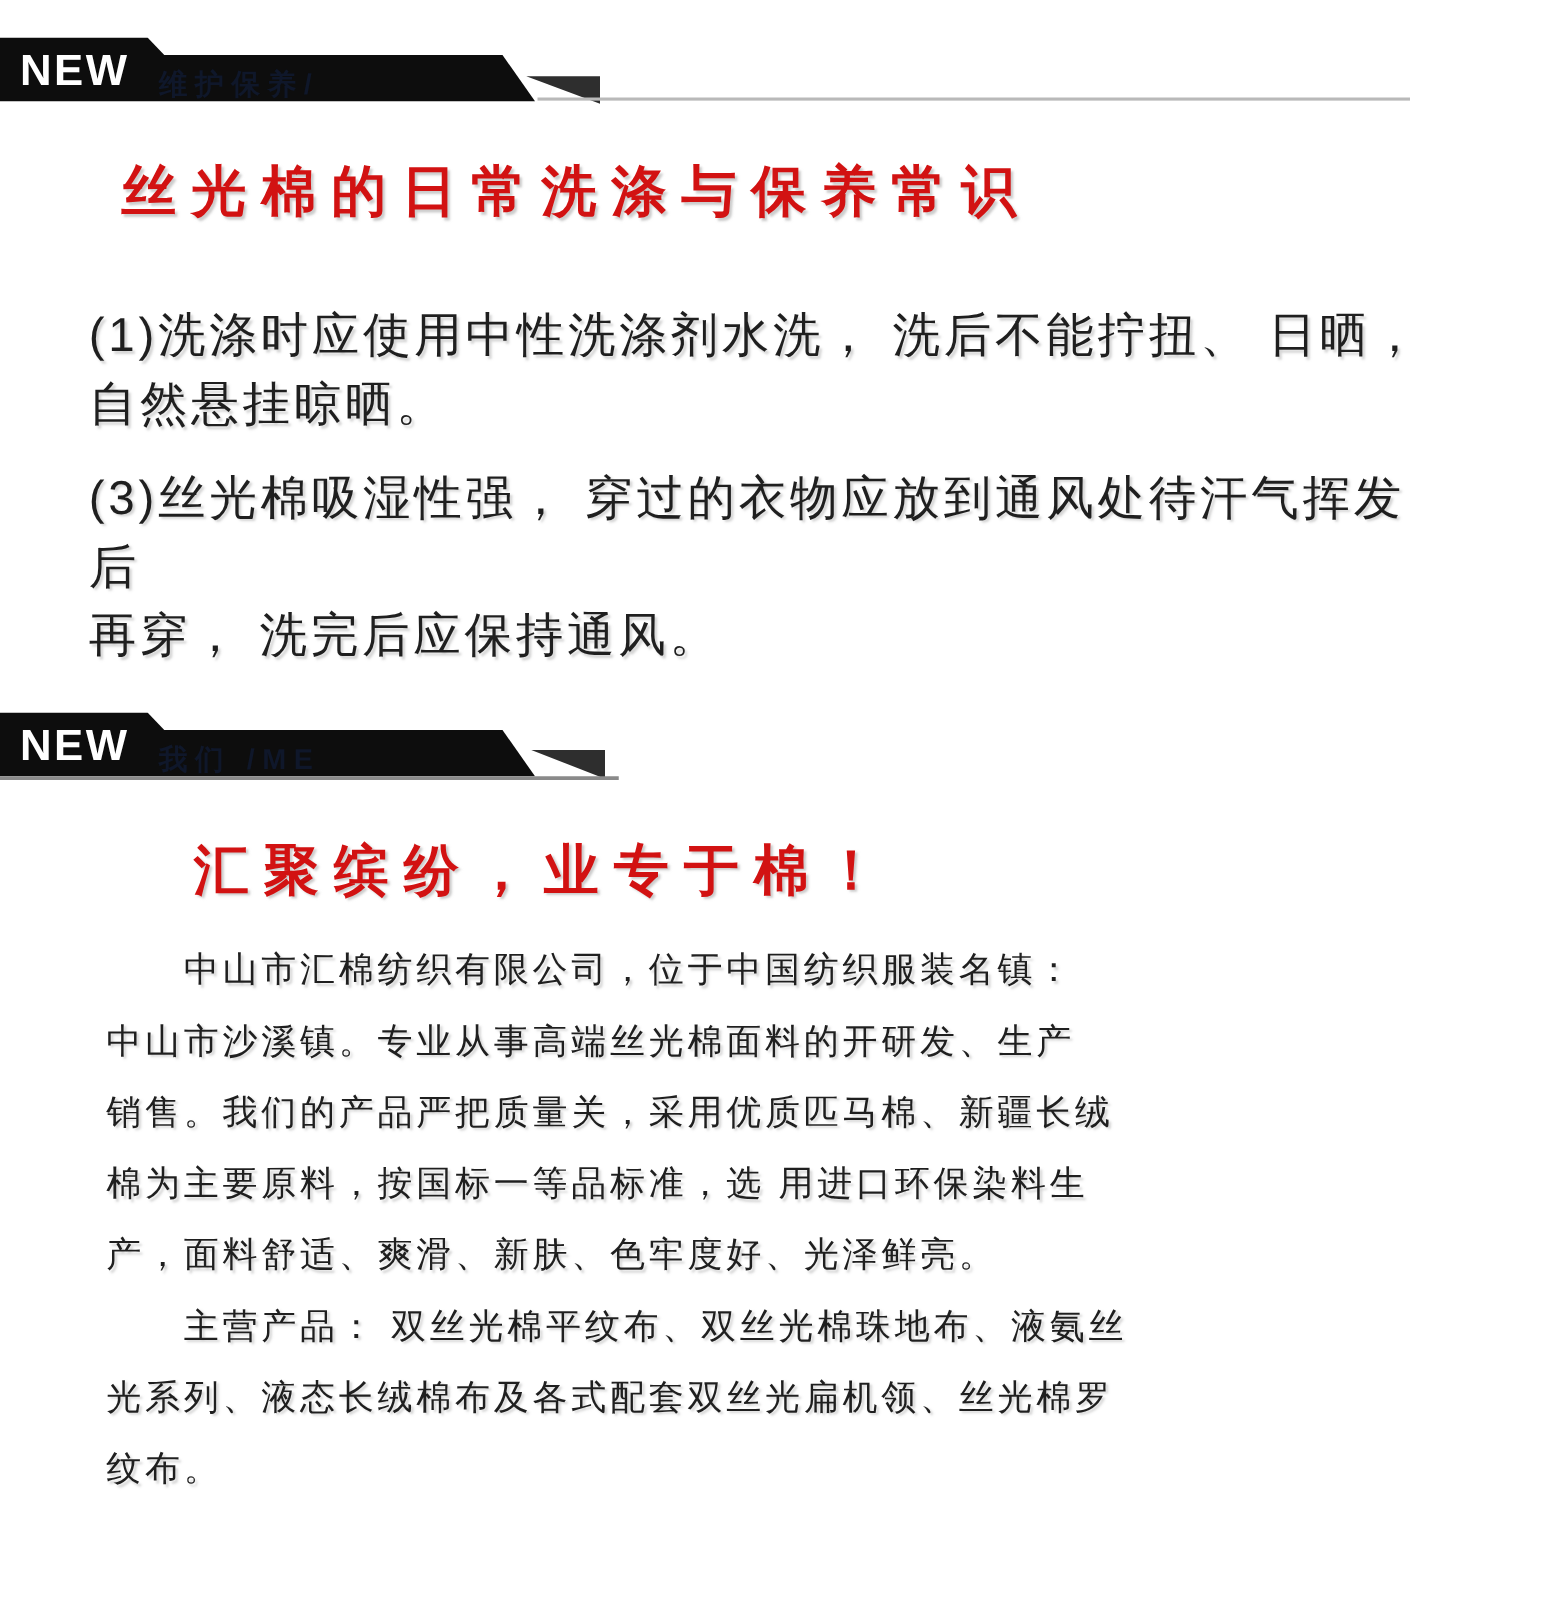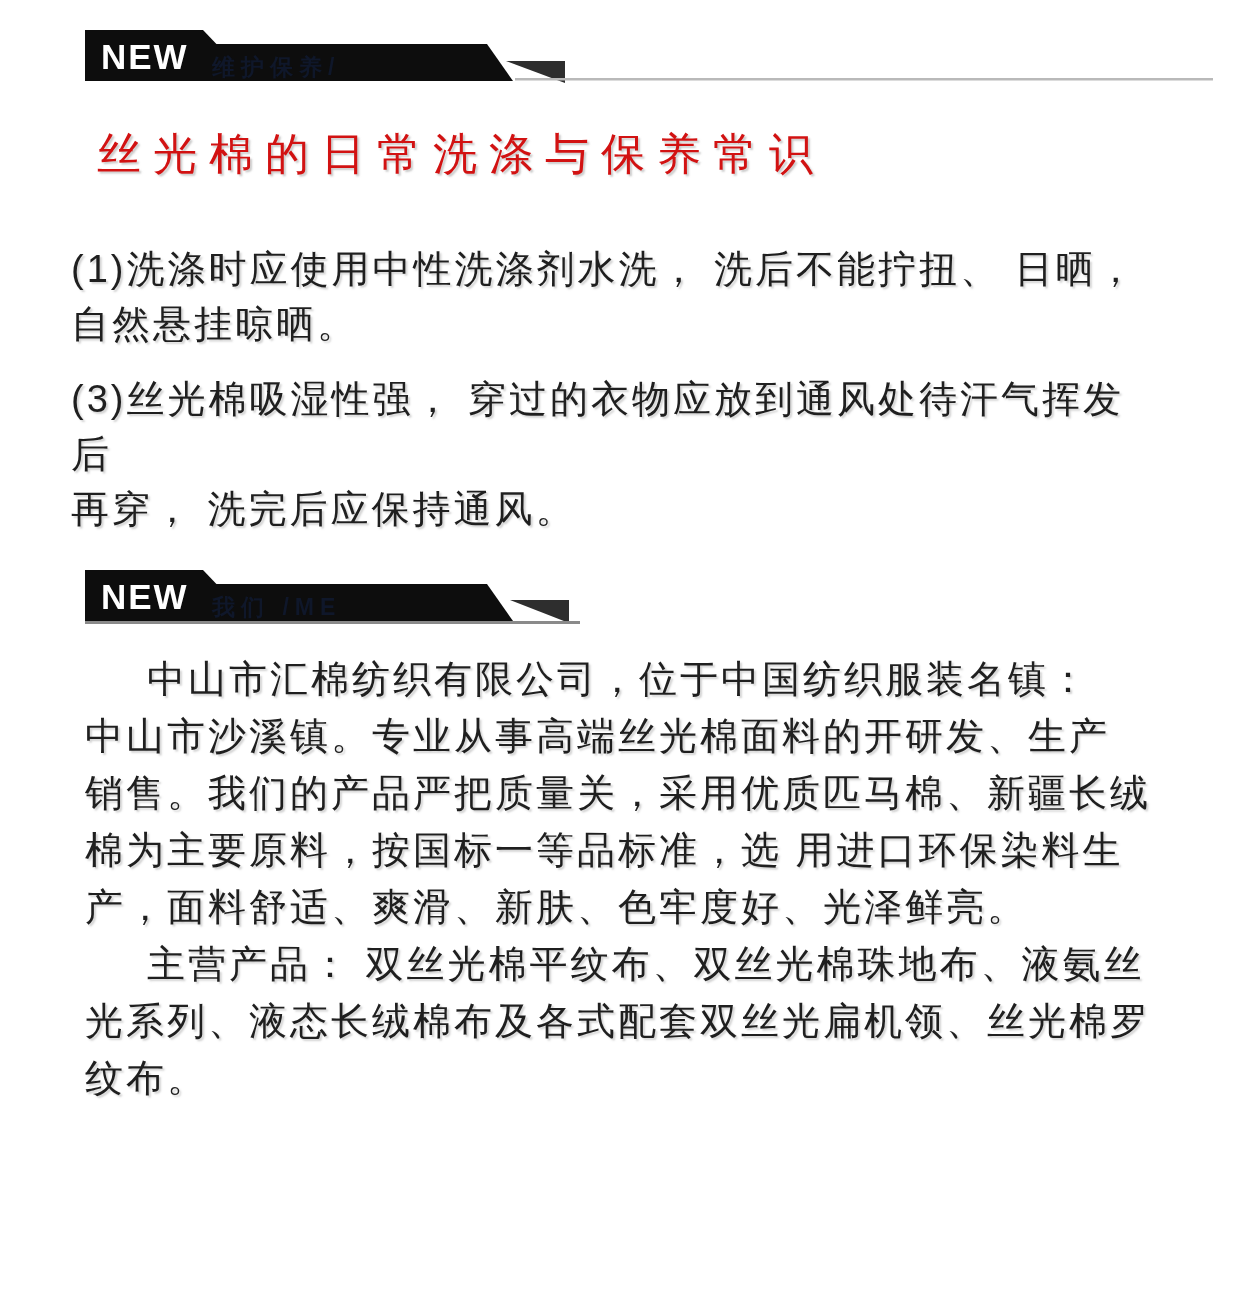--- a/index.html
+++ b/index.html
@@ -9,40 +9,39 @@
     font-family:"Liberation Sans", sans-serif;
     color:#1f1f1f;
     overflow:hidden;
   }
   .page{position:relative;width:1240px;height:1292px;}
 
   
   .banner{
     position:relative;
     width:1128px;height:55px;
-    margin-left:85px;
   }
   .banner svg{position:absolute;left:0;top:0;width:100%;height:100%;}
   .banner .badge{
     position:absolute;left:16px;top:7px;
     color:#ffffff;font-size:35px;font-weight:700;letter-spacing:2px;
     font-family:"Liberation Sans", sans-serif;
   }
   .banner .label{
     position:absolute;left:127px;top:22px;
     color:#0f172a;font-size:23px;font-weight:700;letter-spacing:6px;
     white-space:nowrap;
   }
   #banner-care{margin-top:30px;}
   #banner-about{margin-top:33px;}
 
   
   .red-title{
     margin:45px 0 0 97px;
-    font-size:44px;line-height:48px;font-weight:400;
+    font-size:44px;line-height:48px;font-weight:700;
     color:#d21212;
     letter-spacing:12px;
     text-shadow:2px 2px 2px rgba(160,160,160,0.55);
     white-space:nowrap;
   }
   #about-title{margin:48px 0 0 155px;}
 
   
   .care-list{
     margin:64px 0 0 71px;
@@ -55,21 +54,21 @@
     text-shadow:2px 2px 2px rgba(130,130,130,0.35);
   }
   .care-list p:last-child{margin-bottom:0;}
 
   .about-text{
     margin:26px 0 0 85px;
     width:1110px;
   }
   .about-text p{
     margin:0;
-    font-size:38px;line-height:57px;letter-spacing:3px;
+    font-size:28px;line-height:57px;letter-spacing:3px;
     text-indent:62px;
     white-space:pre-line;
     text-shadow:2px 2px 2px rgba(130,130,130,0.35);
   }
 </style>
 </head>
 <body>
 
 <div class="page">
 
@@ -97,20 +96,21 @@
     <svg viewBox="0 0 1128 55" preserveAspectRatio="none">
       <polygon points="0,0 118,0 141,24 0,24" fill="#0d0d0d"></polygon>
       <polygon points="0,14 402,14 428,51 0,51" fill="#0d0d0d"></polygon>
       <polygon points="425,30 484,30 484,53" fill="#2e2e2e"></polygon>
       <rect x="0" y="51" width="495" height="3" fill="#8a8a8a"></rect>
     </svg>
     <span class="badge">NEW</span>
     <span class="label">我们 /ME</span>
   </div>
 
+  <h1 class="red-title" id="about-title">汇聚缤纷，业专于棉！</h1>
 
   <div class="about-text">
     <p>中山市汇棉纺织有限公司，位于中国纺织服装名镇：
 中山市沙溪镇。专业从事高端丝光棉面料的开研发、生产
 销售。我们的产品严把质量关，采用优质匹马棉、新疆长绒
 棉为主要原料，按国标一等品标准，选 用进口环保染料生
 产，面料舒适、爽滑、新肤、色牢度好、光泽鲜亮。</p>
     <p>主营产品： 双丝光棉平纹布、双丝光棉珠地布、液氨丝
 光系列、液态长绒棉布及各式配套双丝光扁机领、丝光棉罗
 纹布。</p>

